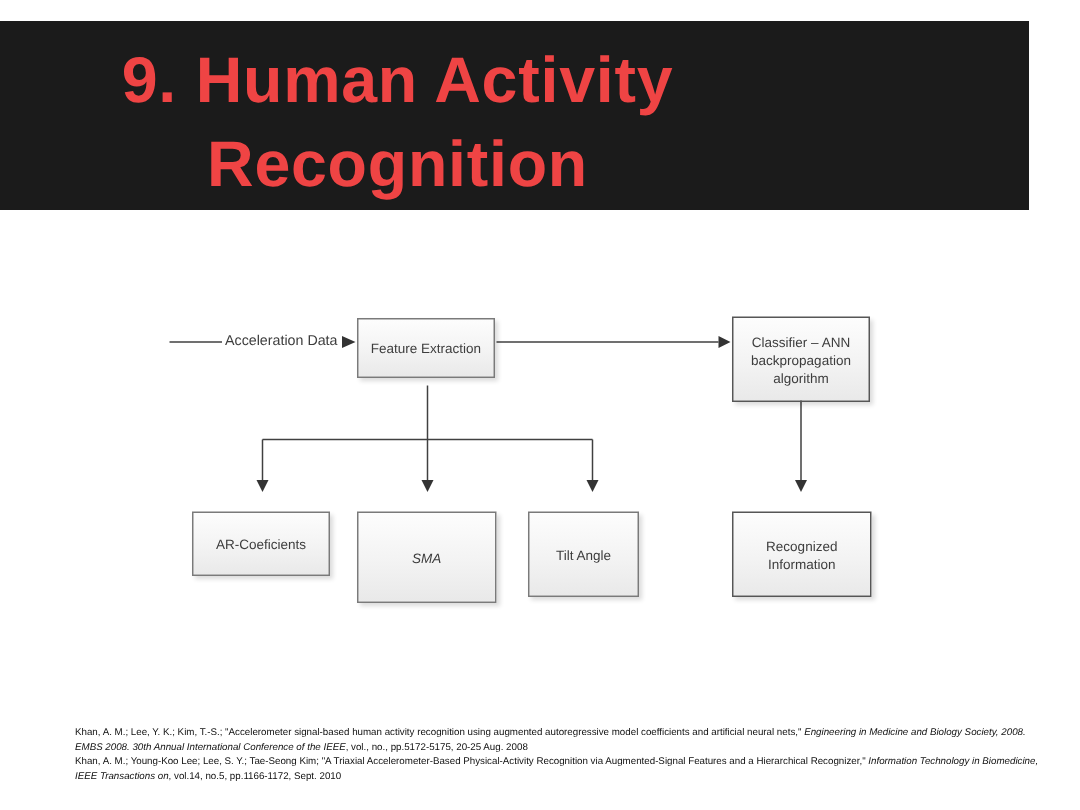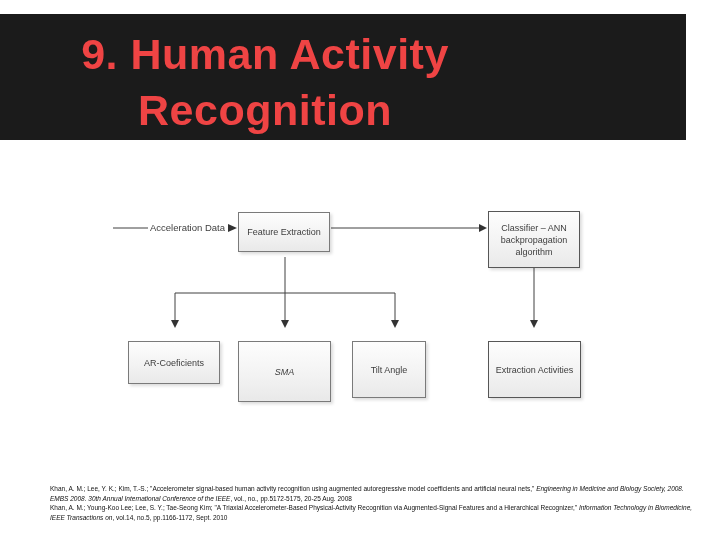--- a/index.html
+++ b/index.html
@@ -135,21 +135,21 @@
 
     <div class="dbox box-sma">
       <span>SMA</span>
     </div>
 
     <div class="dbox box-tilt">
       <span>Tilt Angle</span>
     </div>
 
     <div class="dbox box-recognized">
-      <span>Extraction Activities</span>
+      <span>Recognized Information</span>
     </div>
 
   </div>
 
   <div class="references">
     <p><span>Khan, A. M.; Lee, Y. K.; Kim, T.-S.; "Accelerometer signal-based human activity recognition using augmented autoregressive model coefficients and artificial neural nets," </span><em>Engineering in Medicine and Biology Society, 2008. EMBS 2008. 30th Annual International Conference of the IEEE</em><span>, vol., no., pp.5172-5175, 20-25 Aug. 2008</span></p>
     <p><span>Khan, A. M.; Young-Koo Lee; Lee, S. Y.; Tae-Seong Kim; "A Triaxial Accelerometer-Based Physical-Activity Recognition via Augmented-Signal Features and a Hierarchical Recognizer," </span><em>Information Technology in Biomedicine, IEEE Transactions on</em><span>, vol.14, no.5, pp.1166-1172, Sept. 2010</span></p>
   </div>
 
 </div>

